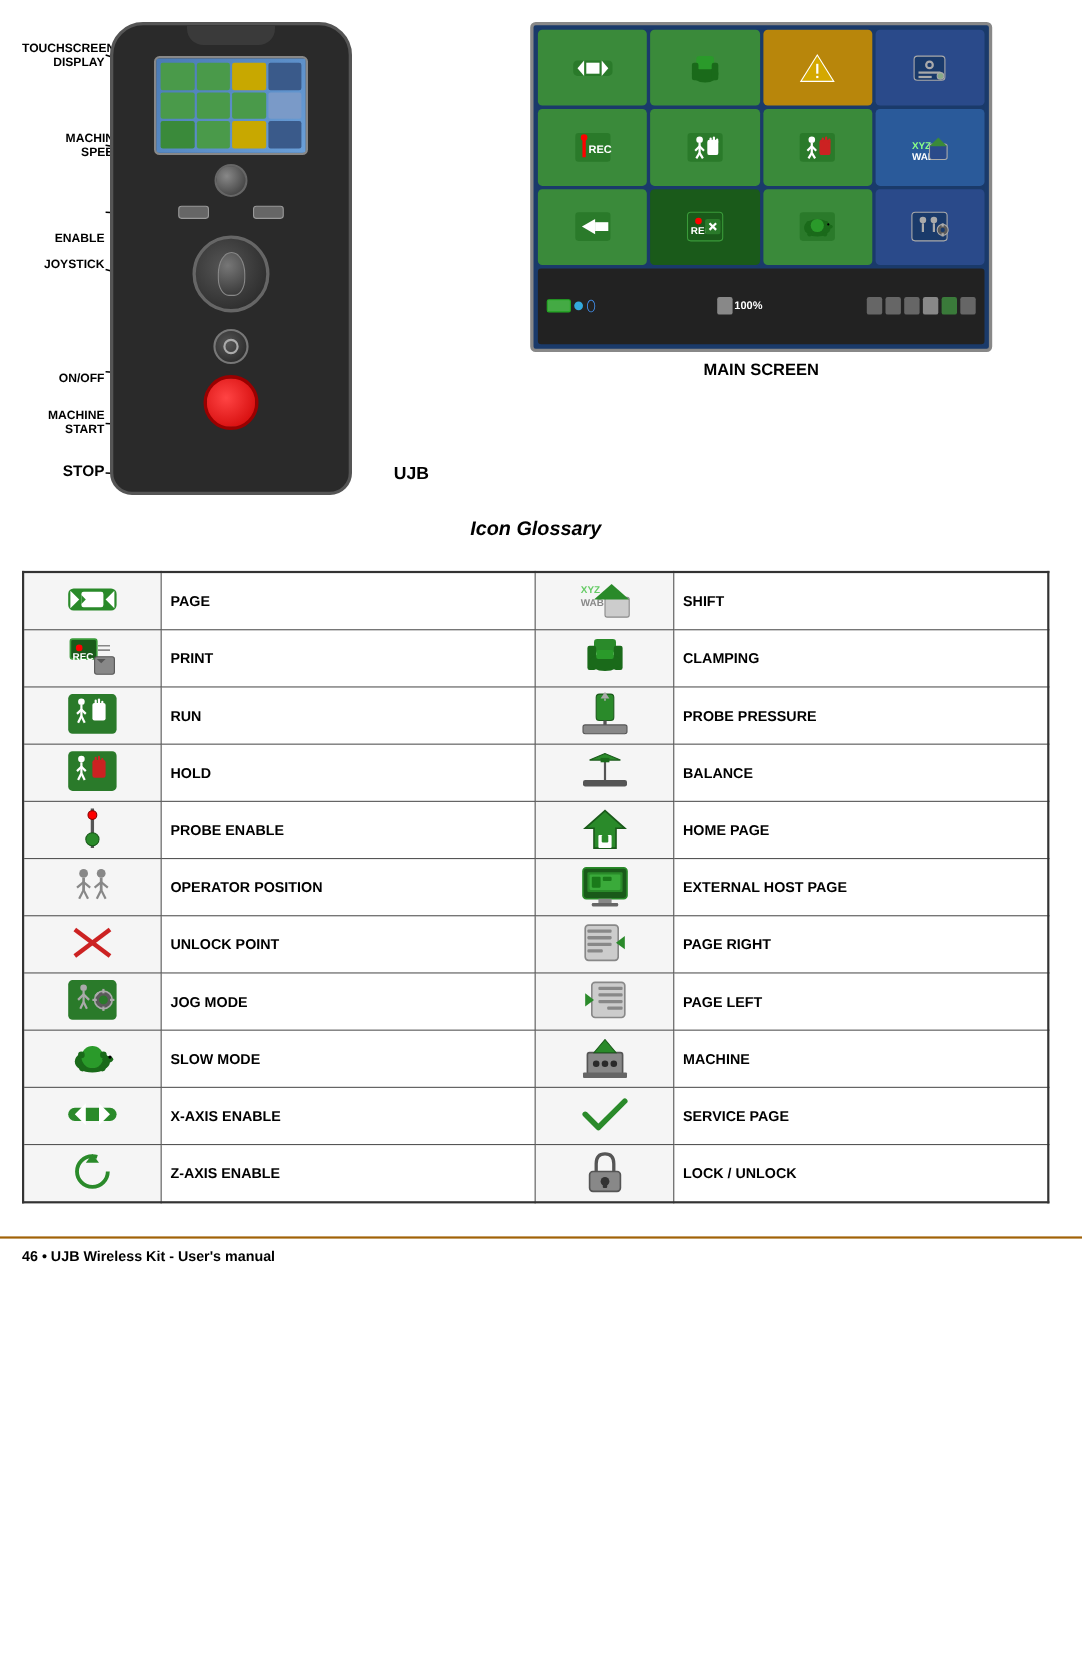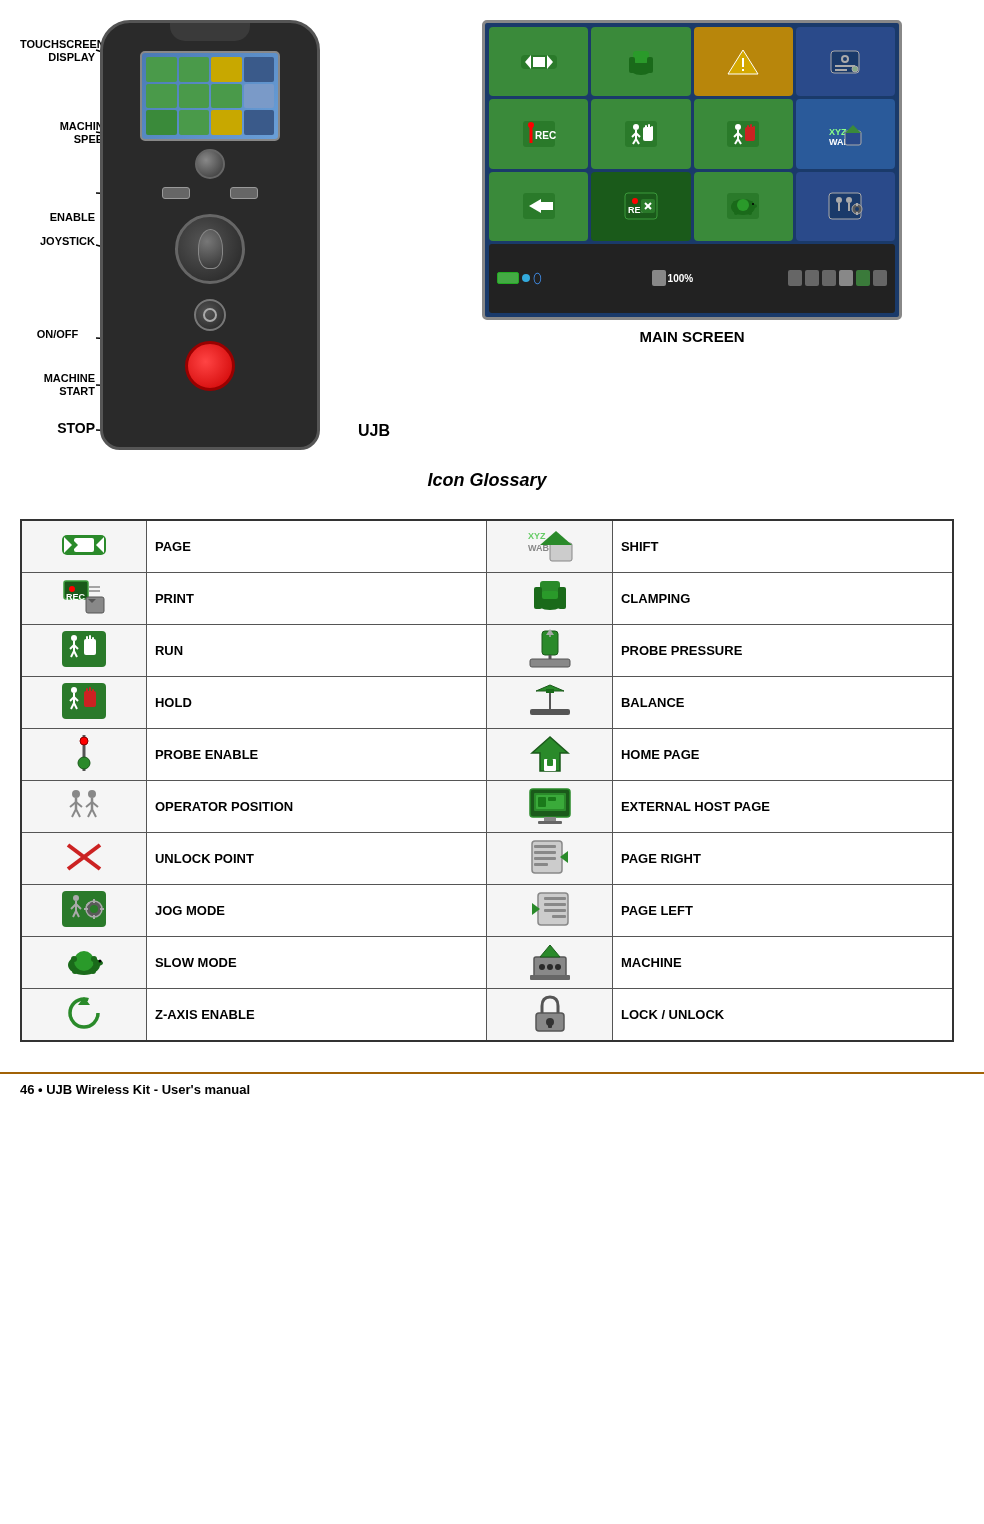--- a/index.html
+++ b/index.html
@@ -217,21 +217,21 @@
 <div class="top-section">
 
   <div class="device-container">
 
     <div style="position:absolute; left:0; top:18px; font-size:11px; font-weight:bold; line-height:1.2; text-align:right; width:75px;">TOUCHSCREEN
 DISPLAY</div>
     <div style="position:absolute; left:16px; top:100px; font-size:11px; font-weight:bold; line-height:1.2; text-align:right; width:75px;">MACHINE
 SPEED</div>
     <div style="position:absolute; left:0; top:168px; font-size:11px; font-weight:bold; line-height:1.2; width:75px; text-align:right;margin-top:23px;">ENABLE</div>
     <div style="position:absolute; left:0; top:215px; font-size:11px; font-weight:bold; line-height:1.2; width:75px; text-align:right;">JOYSTICK</div>
-    <div style="position:absolute; left:0; top:308px; font-size:11px; font-weight:bold; line-height:1.2; width:75px; text-align:center;">ON/OFF</div>
+    <div style="position:absolute; left:0; top:318px; font-size:11px; font-weight:bold; line-height:1.2; width:75px; text-align:right;">ON/OFF</div>
     <div style="position:absolute; left:0; top:352px; font-size:11px; font-weight:bold; line-height:1.2; width:75px; text-align:right;">MACHINE
 START</div>
     <div style="position:absolute; left:0; top:400px; font-size:14px; font-weight:bold; line-height:1.2; width:75px; text-align:right;">STOP</div>
 
     <svg style="position:absolute;top:0;left:0;width:380px;height:460px;pointer-events:none;">
 
       <line x1="76" y1="30" x2="155" y2="55" stroke="#000" stroke-width="1.5"></line>
 
       <line x1="76" y1="112" x2="155" y2="125" stroke="#000" stroke-width="1.5"></line>
 
@@ -689,20 +689,38 @@
             <polygon points="24,4 14,16 34,16" fill="#2a8a2a" stroke="#1a5a1a" stroke-width="1"></polygon>
             <rect x="4" y="34" width="40" height="5" rx="1" fill="#666"></rect>
             <circle cx="16" cy="26" r="3" fill="#2a2a2a"></circle>
             <circle cx="24" cy="26" r="3" fill="#2a2a2a"></circle>
             <circle cx="32" cy="26" r="3" fill="#2a2a2a"></circle>
           </svg>
         </td>
         <td class="label-cell">MACHINE</td>
       </tr>
 
+      <tr>
+        <td class="icon-cell">
+          <svg class="icon-svg" viewBox="0 0 48 40">
+            <rect x="2" y="14" width="44" height="12" rx="6" fill="#2a8a2a"></rect>
+            <polygon points="8,20 18,10 18,30" fill="white"></polygon>
+            <polygon points="40,20 30,10 30,30" fill="white"></polygon>
+          </svg>
+        </td>
+        <td class="label-cell">X-AXIS ENABLE</td>
+        <td class="icon-cell">
+          <svg class="icon-svg" viewBox="0 0 48 40">
+            <polygon points="10,22 6,38 24,28 42,38 38,22 48,8 30,14 24,0 18,14 0,8" fill="none"></polygon>
+
+            <polyline points="6,20 18,32 42,8" stroke="#2a8a2a" stroke-width="5" fill="none" stroke-linecap="round" stroke-linejoin="round"></polyline>
+          </svg>
+        </td>
+        <td class="label-cell">SERVICE PAGE</td>
+      </tr>
 
 
       <tr>
         <td class="icon-cell">
           <svg class="icon-svg" viewBox="0 0 48 40">
 
             <circle cx="24" cy="20" r="14" stroke="#2a8a2a" stroke-width="3.5" fill="none" stroke-dasharray="70 20"></circle>
             <polygon points="24,4 18,12 30,12" fill="#2a8a2a"></polygon>
           </svg>
         </td>

